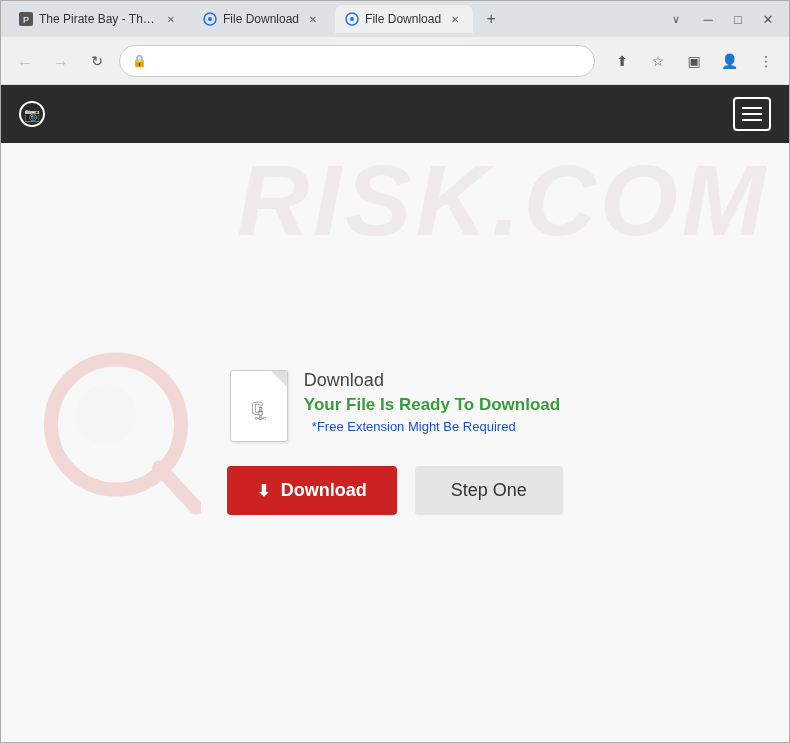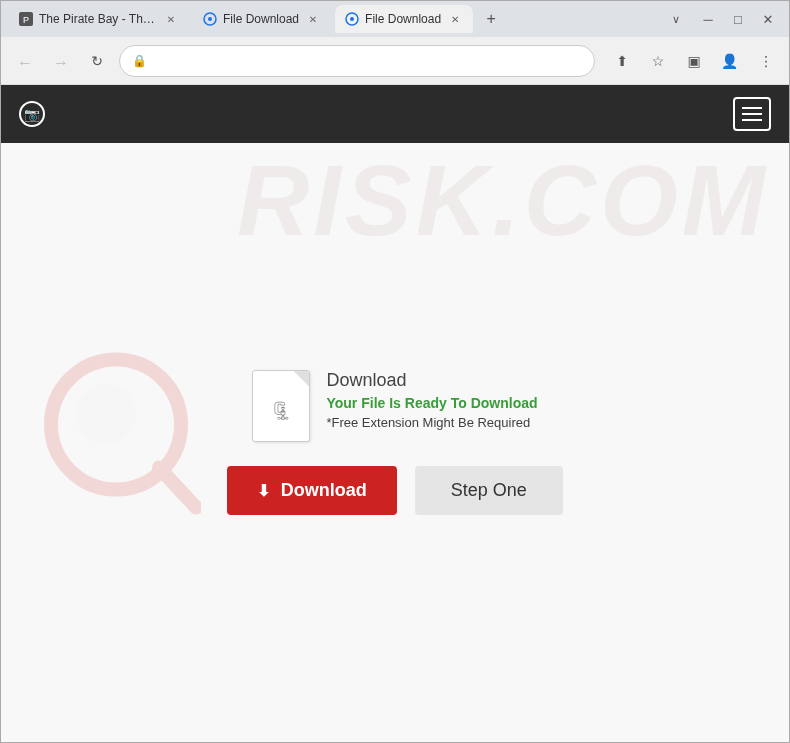--- a/index.html
+++ b/index.html
@@ -346,28 +346,29 @@
       gap: 4px;
     }
 
     .download-label {
       font-size: 18px;
       color: #444;
       font-weight: normal;
     }
 
     .download-ready {
-      font-size: 14px;
+      font-size: 17px;
       color: #3a9c3a;
       font-weight: bold;
     }
 
     .download-note {
       font-size: 13px;
-      color: #404040;
+      color: #1d4ed8;
+      margin-left: 8px;
     }
 
     
     .button-row {
       display: flex;
       align-items: center;
       gap: 18px;
     }
 
     .btn-download {

